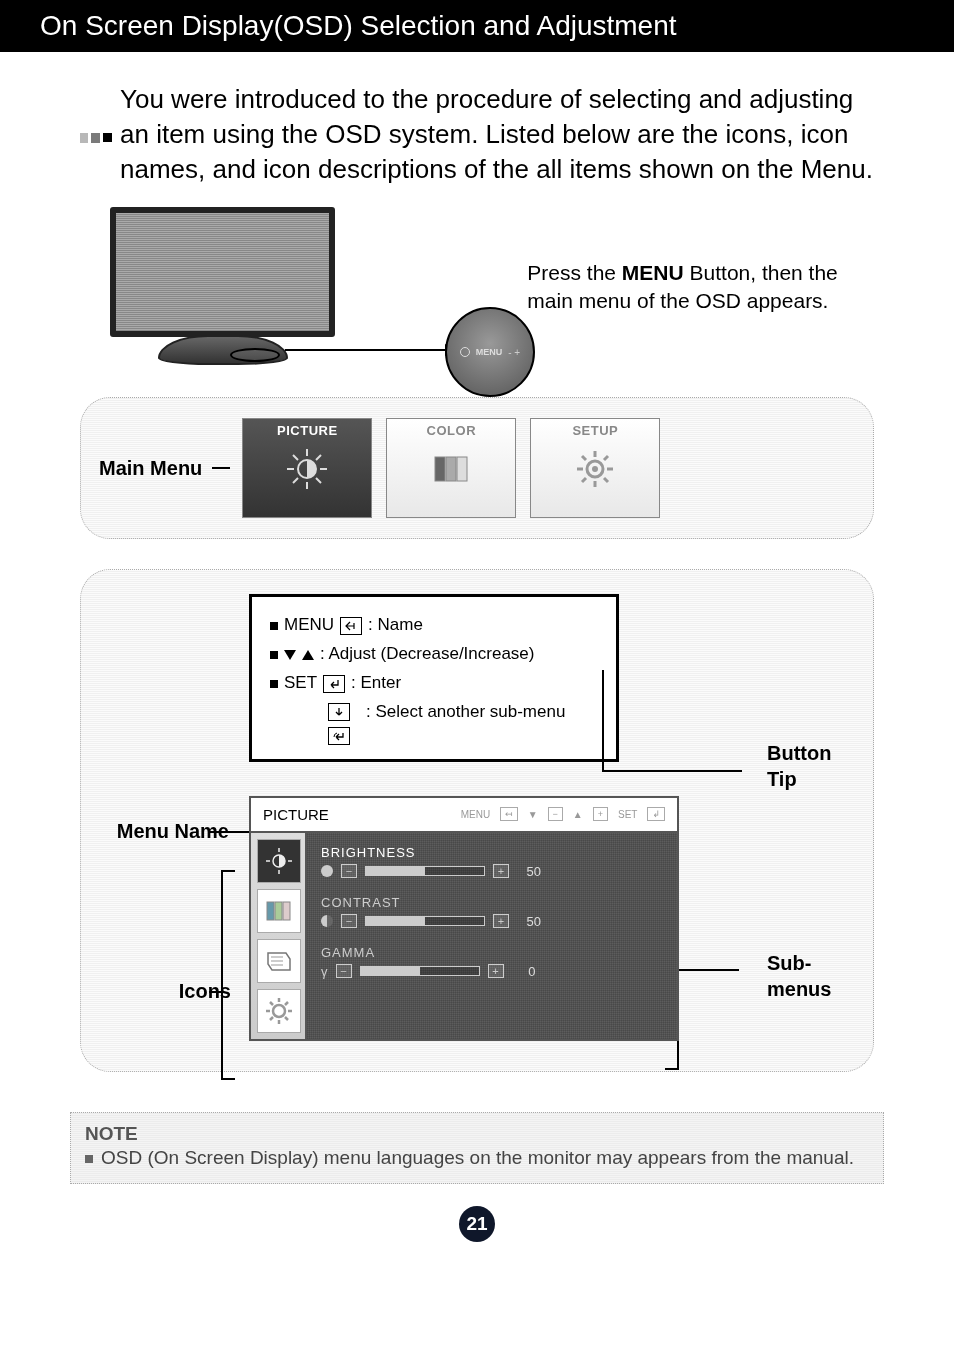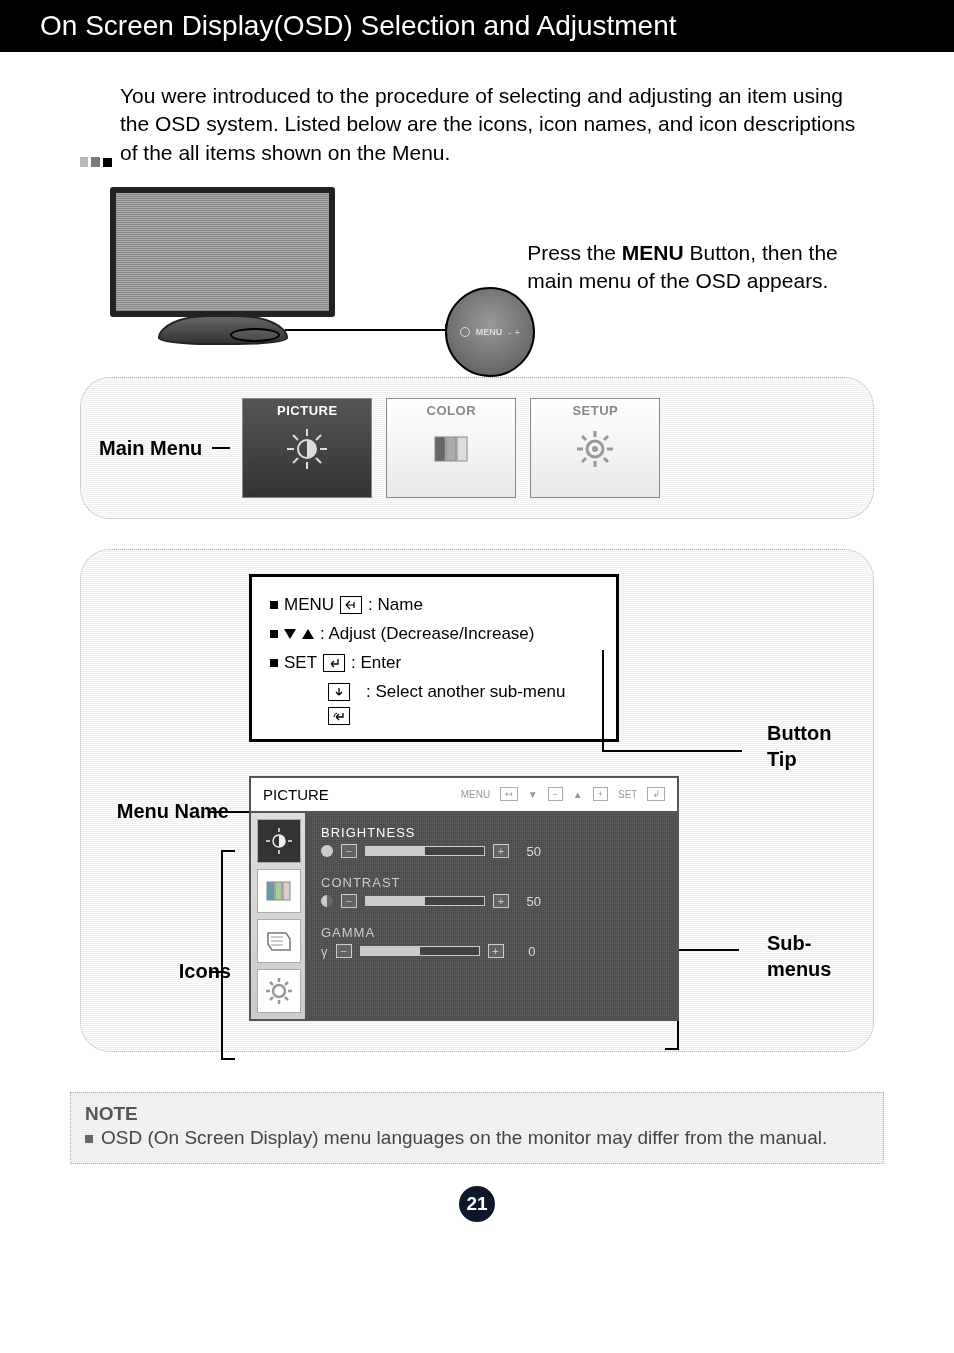--- a/index.html
+++ b/index.html
@@ -15,23 +15,23 @@
     color: #fff;
     font-size: 28px;
     padding: 10px 40px 10px 40px;
     font-weight: 400;
   }
   .content {
     padding: 30px 80px 0 80px;
   }
   .intro {
     display: flex;
-    align-items: flex-end;
+    align-items: center;
     gap: 8px;
-    font-size: 21px;
+    font-size: 26px;
     line-height: 1.35;
     margin-bottom: 20px;
   }
   .intro-icons {
     display: flex;
     gap: 3px;
     align-items: center;
     margin-top: 6px;
   }
   .intro-icons span {
@@ -690,17 +690,17 @@
     </div>
 
   </div>
 
 </div>
 
 <div class="note-box">
   <div class="note-title">NOTE</div>
   <div class="note-body">
     <span class="bullet-sq"></span>
-    <span>OSD (On Screen Display) menu languages on the monitor may differ from the manual.</span>
+    <span>OSD (On Screen Display) menu languages on the monitor may appears from the manual.</span>
   </div>
 </div>
 
 <div class="page-num">21</div>
 
 </body></html>

